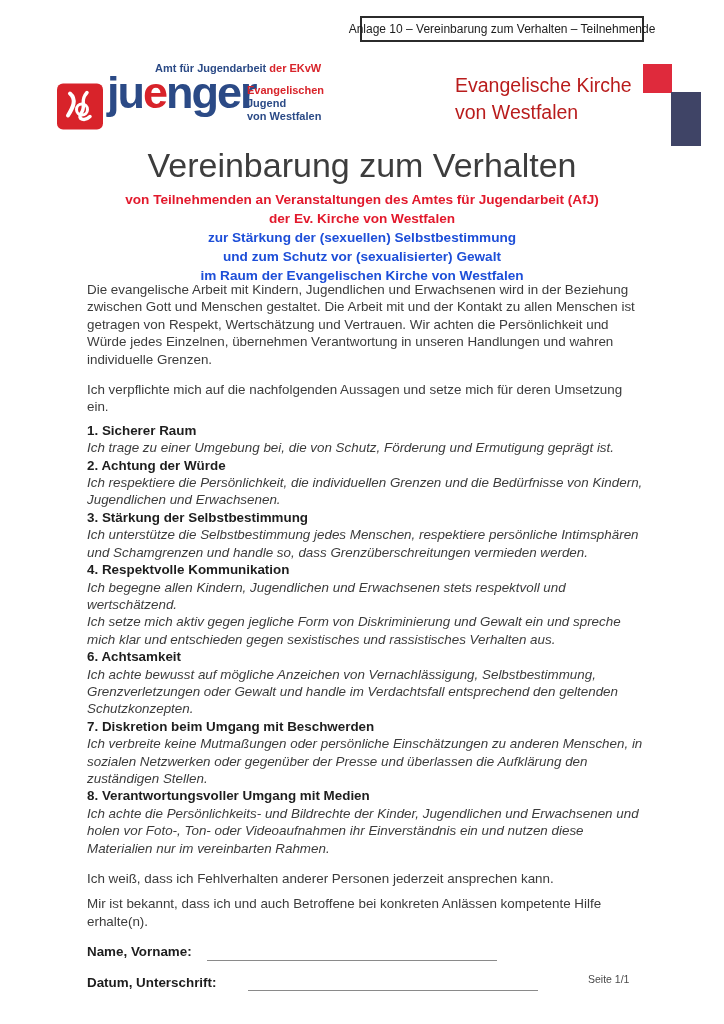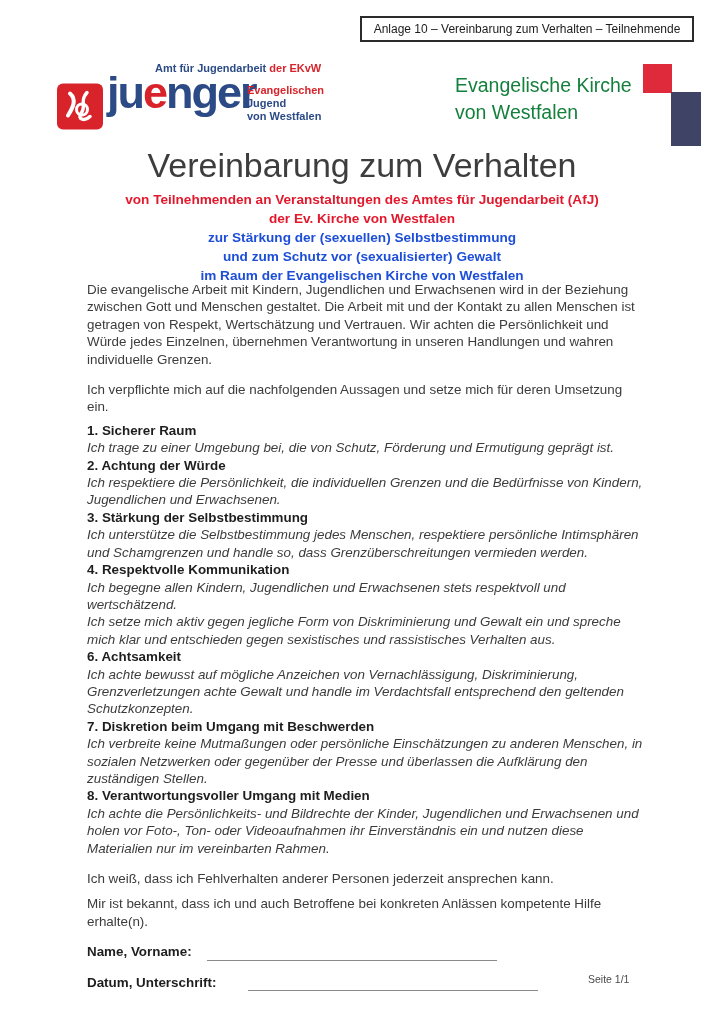--- a/index.html
+++ b/index.html
@@ -8,21 +8,21 @@
     position: relative;
     width: 724px; height: 1024px;
     margin: 0 auto;
     background: #ffffff;
     font-family: "Liberation Sans", sans-serif;
     color: #3c3c3c;
     overflow: hidden;
   }
   
   .anlage-box {
-    position: absolute; left: 360px; top: 16px; width: 334px; height: 26px;
+    position: absolute; left: 360px; top: 16px; width: 284px; height: 26px;
     border: 2px solid #2b2b2b;
     display: flex; align-items: center; justify-content: center;
     font-size: 12px; color: #1c1c1c; background: #fff;
     white-space: nowrap;
   }
   
   .logo-juenger { position: absolute; left: 57px; top: 62px; width: 300px; height: 78px; }
   .lj-icon { position: absolute; left: 0; top: 21px; width: 46px; height: 47px; }
   .lj-word {
     position: absolute; left: 50px; top: 8px;
@@ -36,21 +36,21 @@
   }
   .lj-claim .accent { color: #d8232a; }
   .lj-sub {
     position: absolute; left: 190px; top: 22px;
     font-size: 11px; font-weight: bold; line-height: 13px; color: #2b4a86;
   }
   .lj-sub .accent { color: #d8232a; }
   
   .logo-ekvw-text {
     position: absolute; left: 455px; top: 72px;
-    font-size: 19.5px; line-height: 27px; color: #15803d;
+    font-size: 19.5px; line-height: 27px; color: #b91c1c;
   }
   .ekvw-mark-red  { position: absolute; left: 643px; top: 64px; width: 29px; height: 29px; background: #df2a3c; }
   .ekvw-mark-navy { position: absolute; left: 671px; top: 92px; width: 30px; height: 54px; background: #3f4466; }
   
   .doc-title {
     position: absolute; left: 0; top: 146px; width: 100%;
     text-align: center; font-size: 34px; color: #3d3d3d;
   }
   .subtitle {
     position: absolute; left: 0; top: 190px; width: 100%;
@@ -137,21 +137,21 @@
     </div>
     <div>
       <div class="sec-h">4. Respektvolle Kommunikation</div>
       <div class="sec-b">Ich begegne allen Kindern, Jugendlichen und Erwachsenen stets respektvoll und wertschätzend.</div>
     </div>
     <div>
       <div class="sec-b">Ich setze mich aktiv gegen jegliche Form von Diskriminierung und Gewalt ein und spreche mich klar und entschieden gegen sexistisches und rassistisches Verhalten aus.</div>
     </div>
     <div>
       <div class="sec-h">6. Achtsamkeit</div>
-      <div class="sec-b">Ich achte bewusst auf mögliche Anzeichen von Vernachlässigung, Diskriminierung, Grenzverletzungen achte Gewalt und handle im Verdachtsfall entsprechend den geltenden Schutzkonzepten.</div>
+      <div class="sec-b">Ich achte bewusst auf mögliche Anzeichen von Vernachlässigung, Selbstbestimmung, Grenzverletzungen oder Gewalt und handle im Verdachtsfall entsprechend den geltenden Schutzkonzepten.</div>
     </div>
     <div>
       <div class="sec-h">7. Diskretion beim Umgang mit Beschwerden</div>
       <div class="sec-b">Ich verbreite keine Mutmaßungen oder persönliche Einschätzungen zu anderen Menschen, in sozialen Netzwerken oder gegenüber der Presse und überlassen die Aufklärung den zuständigen Stellen.</div>
     </div>
     <div>
       <div class="sec-h">8. Verantwortungsvoller Umgang mit Medien</div>
       <div class="sec-b">Ich achte die Persönlichkeits- und Bildrechte der Kinder, Jugendlichen und Erwachsenen und holen vor Foto-, Ton- oder Videoaufnahmen ihr Einverständnis ein und nutzen diese Materialien nur im vereinbarten Rahmen.</div>
     </div>
 

